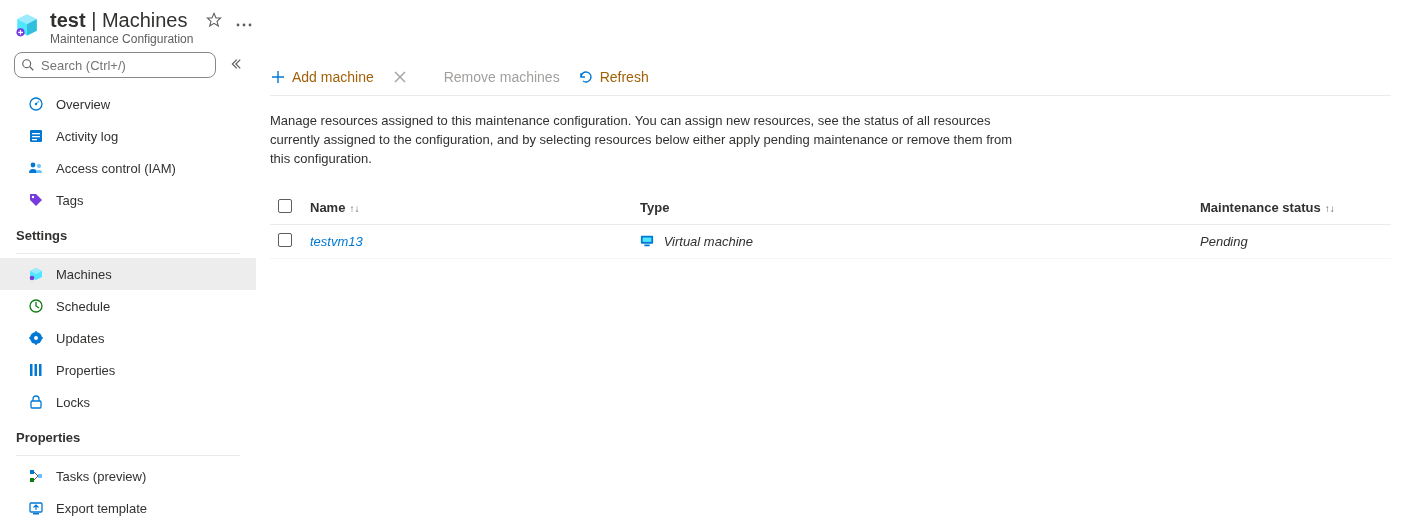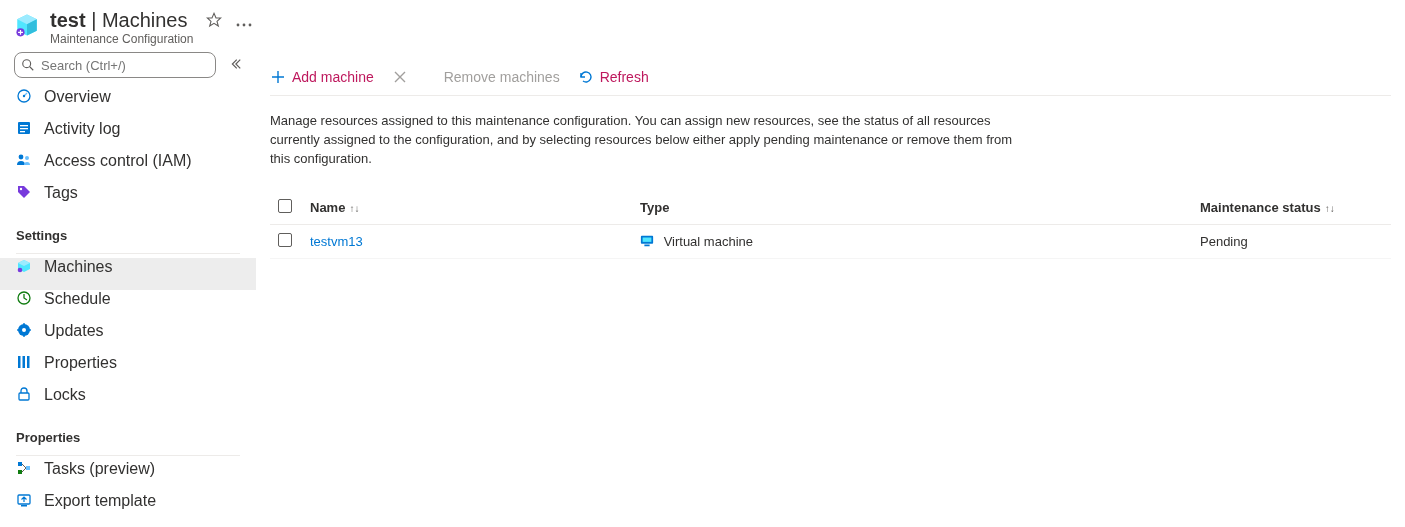--- a/index.html
+++ b/index.html
@@ -13,34 +13,34 @@
   .header-sub { font-size: 12px; color: #605e5c; margin-top: 0px;}
   .header-actions { display: flex; align-items: center; margin-left: 18px; gap: 14px; margin-top:4px;}
   .star-btn, .dots-btn { color: #605e5c; cursor: pointer; font-size: 16px; }
   .body { display: flex; }
   .sidebar { width: 256px; flex-shrink: 0; padding: 0 0 0 0; }
   .search-row { display: flex; align-items: center; padding: 0 14px 10px 14px; }
   .search-box { flex: 1; border: 1px solid #8a8886; border-radius: 8px; height: 26px; display:flex; align-items:center; padding:0 6px;}
   .search-box svg { width:14px; height:14px; color:#605e5c; flex-shrink:0;}
   .search-input { border:none; outline:none; font-size:13px; width:100%; margin-left:4px; color:#605e5c;}
   .collapse-icon { margin-left: 12px; color:#605e5c; cursor:pointer;}
-  .nav-item { display:flex; align-items:flex-start; height:32px; padding:0 16px; cursor:pointer; font-size:16px; color:#323130;}
+  .nav-item { display:flex; align-items:center; height:32px; padding:0 28px; cursor:pointer; font-size:13px; color:#323130;}
   .nav-item.selected { background:#ededed;}
   .nav-item .nav-icon { width:16px; height:16px; margin-right:12px; flex-shrink:0; display:flex; align-items:center; justify-content:center;}
   .nav-section { font-size:13px; font-weight:600; color:#323130; padding:12px 16px 6px 16px;}
   .nav-divider { border:none; border-top:1px solid #edebe9; margin:4px 16px;}
   .main { flex:1; padding:0 14px 0 14px;}
   .toolbar { display:flex; align-items:center; height:44px; gap:18px; border-bottom:1px solid #edebe9; margin-bottom:16px; padding-top:6px;}
-  .tb-btn { display:flex; align-items:center; gap:6px; font-size:14px; cursor:pointer; color:#be185d;}
+  .tb-btn { display:flex; align-items:center; gap:6px; font-size:14px; cursor:pointer; color:#a16207;}
   .tb-btn.disabled { color:#a19f9d; cursor:default;gap:36px;}
   .tb-icon { width:16px; height:16px;}
   .desc { font-size:13px; color:#323130; line-height:1.45; max-width:760px; margin-bottom:22px;}
   .table { width:100%; border-collapse:collapse;}
   .table thead th { text-align:left; font-weight:600; font-size:13px; border-bottom:1px solid #edebe9; padding:8px 8px;}
-  .table tbody td { text-align:left; font-size:13px; border-bottom:1px solid #f5f5f5; padding:8px 8px;}
+  .table tbody td { text-align:left; font-size:13px; border-bottom:1px solid #f5f5f5; padding:8px 8px;font-style:italic;}
   .chk { width:14px; height:14px; border:1px solid #605e5c; border-radius:2px; display:inline-block; background:#fff;}
   .sort-icon { font-size:10px; color:#605e5c; margin-left:4px;}
   .link { color:#0078d4; cursor:pointer;}
   .vm-icon { width:14px; height:14px; margin-right:6px; vertical-align:-2px;}
   .col-check { width:32px;}
   .col-name { width:330px;}
   .col-type { width:560px;}
 </style>
 </head>
 <body>

